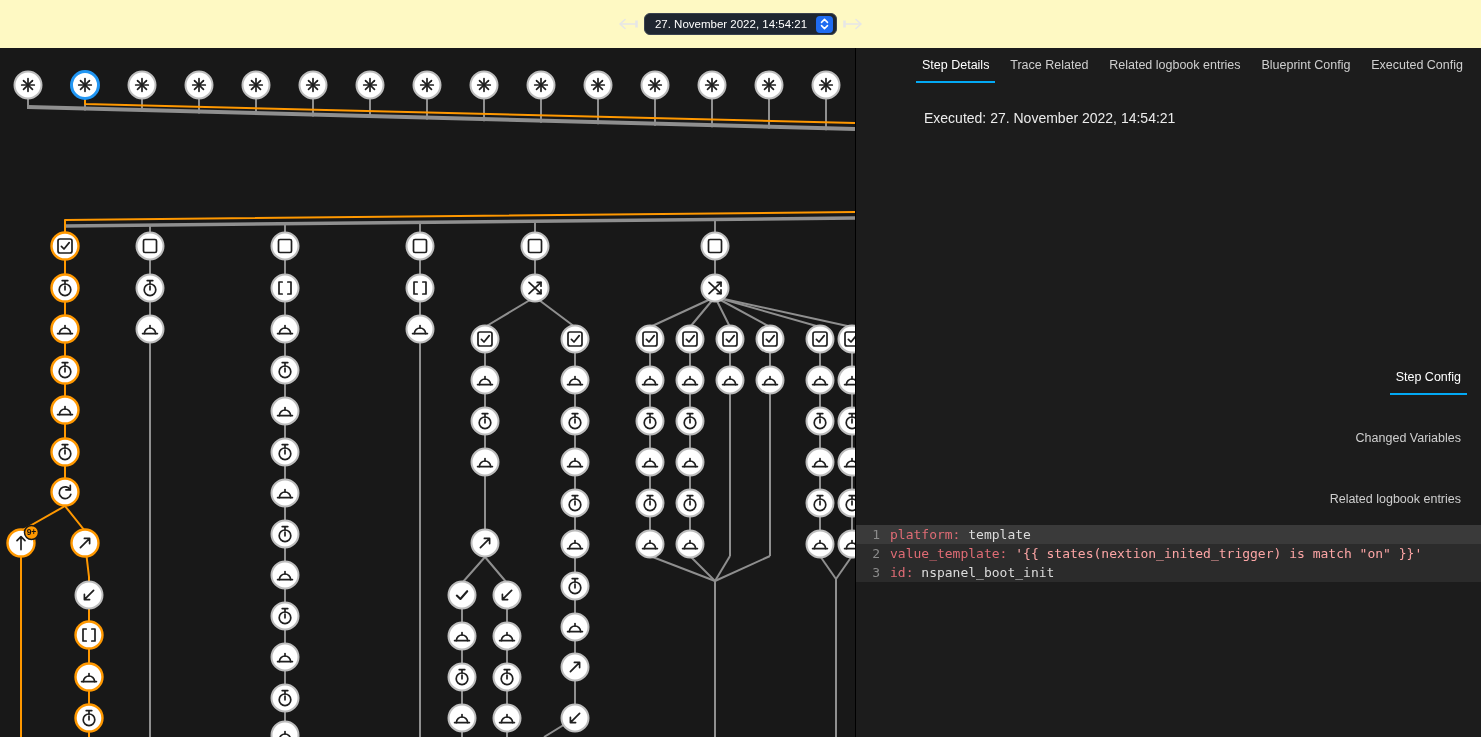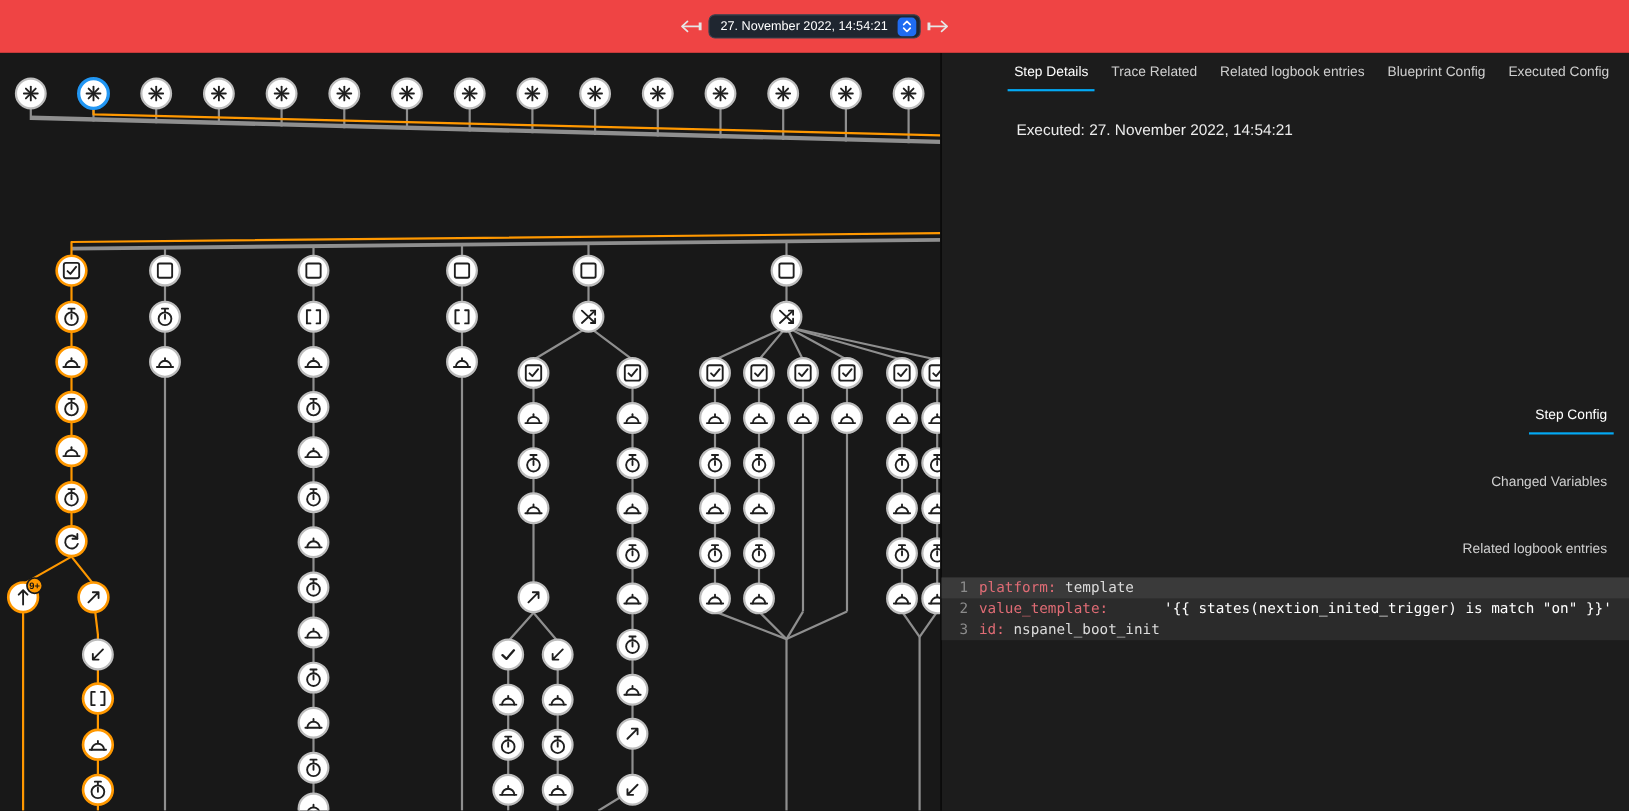--- a/index.html
+++ b/index.html
@@ -3,21 +3,21 @@
 <meta charset="utf-8">
 <style>
   html,body{margin:0;padding:0;}
   body{
     width:1481px;height:737px;position:relative;overflow:hidden;
     background:#181818;color:#ddd;
     font-family:"Liberation Sans",sans-serif;
   }
   
   .topbar{
-    position:absolute;top:0;left:0;width:1481px;height:48px;background:#ef4444;
+    position:absolute;top:0;left:0;width:1481px;height:48px;background:#fef9c3;
     display:flex;align-items:center;justify-content:center;z-index:6;
   }
   .icon-btn{background:none;border:none;padding:4px;cursor:pointer;display:flex;align-items:center;}
   .run-select{
     display:flex;align-items:center;gap:9px;height:22px;box-sizing:border-box;
     background:#1f2630;border:1px solid #3a424f;border-radius:6px;
     padding:0 3px 0 10px;font-size:11.5px;color:#fff;cursor:pointer;white-space:nowrap;
   }
   .stepper{width:17px;height:17px;background:#1f6cf2;border-radius:4px;display:flex;align-items:center;justify-content:center;flex:none;}
   
@@ -36,21 +36,21 @@
   .executed{font-size:14px;color:#ececec;padding:27px 20px 0 20px;}
   .bottom-section{position:absolute;top:312px;left:0;right:0;}
   .code{
     margin-top:8px;background:#2b2b2b;
     font-family:"DejaVu Sans Mono",monospace;font-size:13px;line-height:19px;
   }
   .code-row{display:flex;}
   .code-row.hl{background:#3a3a3a;}
   .gutter{width:24px;flex:none;text-align:right;padding-right:10px;color:#8b8b8b;user-select:none;}
   .tok-key{color:#e06c75;margin-top:24px;}
-  .tok-str{color:#ffffff;margin-left:43px;}
+  .tok-str{color:#fca5a5;}
   .tok-plain{color:#dcdcdc;}
 </style>
 </head>
 <body>
 
 <div class="topbar">
   <button class="icon-btn">
     <svg width="24" height="14" viewBox="0 0 24 14">
       <path d="M4 7 H20" stroke="#e6e6e6" stroke-width="1.6" fill="none"></path>
       <path d="M9 2.5 L4 7 L9 11.5" stroke="#e6e6e6" stroke-width="1.6" fill="none" stroke-linecap="round" stroke-linejoin="round"></path>

